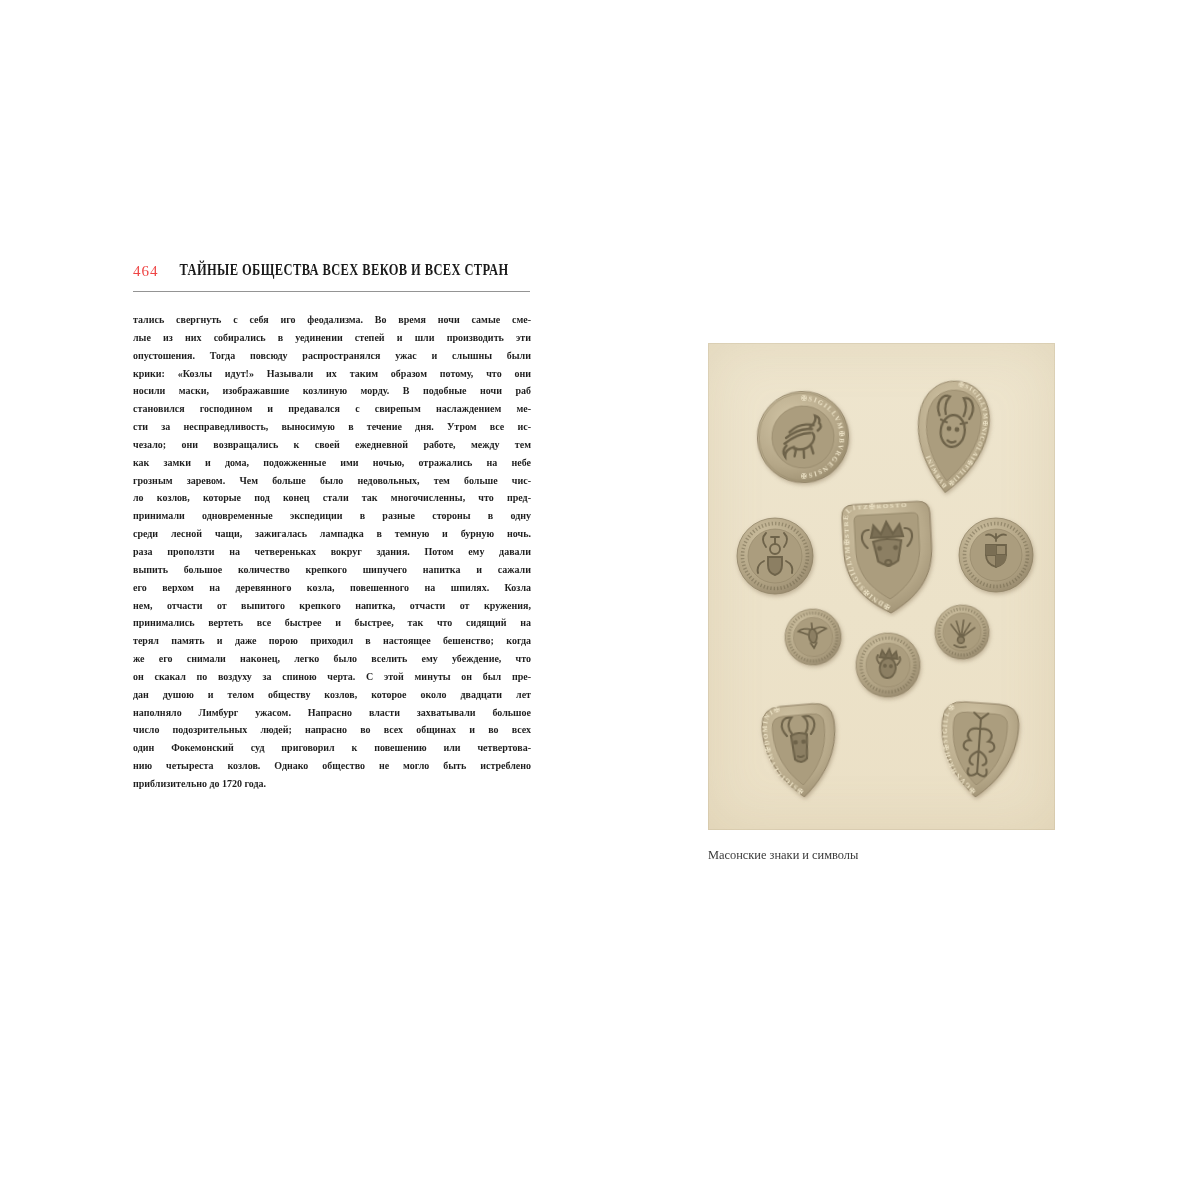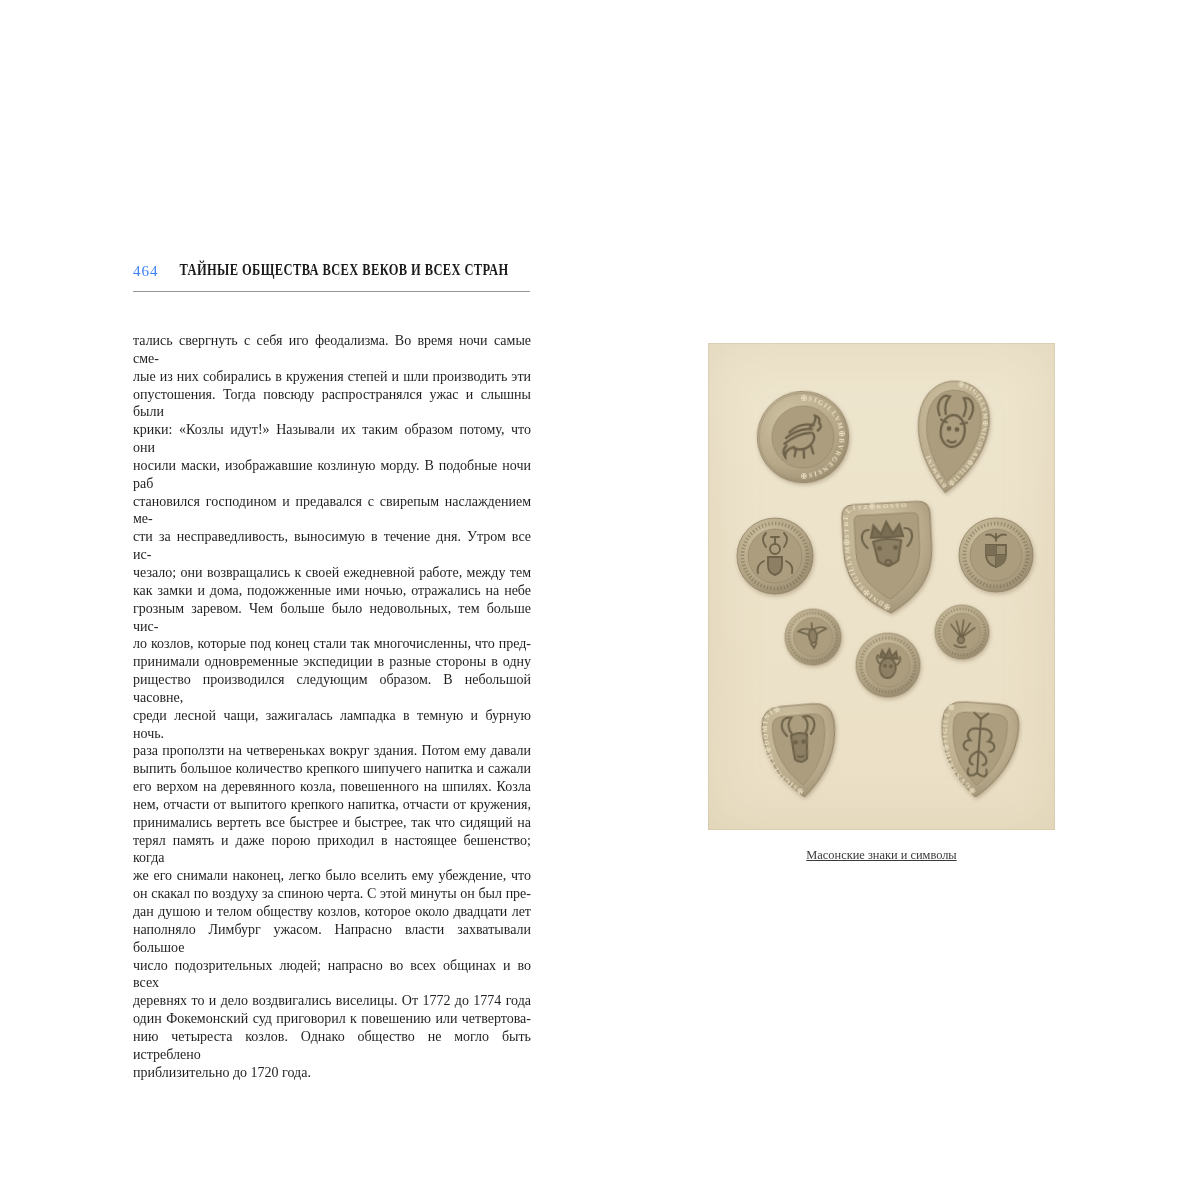--- a/index.html
+++ b/index.html
@@ -2,78 +2,76 @@
 <html><head>
 <meta charset="utf-8">
 <style>
   html,body{margin:0;padding:0;}
   body{
     width:1200px;height:1200px;position:relative;background:#ffffff;
     font-family:"Liberation Serif","DejaVu Serif",serif;color:#1f1f1f;
     overflow:hidden;
   }
   .header{position:absolute;left:133px;top:261px;width:397px;height:22px;}
-  .pagenum{position:absolute;left:0;top:2px;font-size:15px;letter-spacing:1px;color:#3b82f6;}
+  .pagenum{position:absolute;left:0;top:2px;font-size:15px;letter-spacing:1px;color:#ef4444;}
   .running-title{width:100%;}
   .running-title span{
     display:inline-block;font-weight:bold;font-size:16px;letter-spacing:.5px;
     transform:scaleX(.78);transform-origin:center;white-space:nowrap;color:#1a1a1a;
   }
   .header-rule{position:absolute;left:133px;top:291px;width:397px;height:1px;background:#949494;}
-  .bodytext{position:absolute;left:133px;top:332px;width:398px;font-size:14px;line-height:17.85px;}
+  .bodytext{position:absolute;left:133px;top:311px;width:398px;font-size:10px;line-height:17.85px;font-weight:bold;}
   .bodytext .line{text-align:justify;text-align-last:justify;white-space:normal;}
   .bodytext .line:last-child{text-align-last:left;}
   .plate{
     position:absolute;left:708px;top:343px;width:347px;height:487px;
     background:linear-gradient(180deg,#eee5ce 0%,#ece2c9 55%,#ebe0c6 100%);
     box-shadow:inset 0 0 55px rgba(171,148,106,.18), inset 0 0 0 1px rgba(140,120,85,.12);
   }
   .seal{position:absolute;}
   .seal svg{display:block;width:100%;height:100%;filter:drop-shadow(1.5px 2.5px 2px rgba(110,90,60,.38));}
-  .caption{position:absolute;left:708px;top:848px;width:347px;text-align:center;font-size:12.4px;color:#3a3a3a;text-decoration:underline;}
+  .caption{position:absolute;left:708px;top:848px;width:347px;font-size:12.4px;color:#3a3a3a;}
   text{font-family:"Liberation Serif","DejaVu Serif",serif;font-weight:bold;}
 </style>
 </head>
 <body>
 
 <div class="header">
   <div class="pagenum">464</div>
   <div class="running-title">
     <span>ТАЙНЫЕ ОБЩЕСТВА ВСЕХ ВЕКОВ И ВСЕХ СТРАН</span>
   </div>
 </div>
 <div class="header-rule"></div>
 
 <div class="bodytext">
     <div class="line">тались свергнуть с себя иго феодализма. Во время ночи самые сме-</div>
-    <div class="line">лые из них собирались в кружения степей и шли производить эти</div>
+    <div class="line">лые из них собирались в уединении степей и шли производить эти</div>
     <div class="line">опустошения. Тогда повсюду распространялся ужас и слышны были</div>
     <div class="line">крики: «Козлы идут!» Называли их таким образом потому, что они</div>
     <div class="line">носили маски, изображавшие козлиную морду. В подобные ночи раб</div>
     <div class="line">становился господином и предавался с свирепым наслаждением ме-</div>
     <div class="line">сти за несправедливость, выносимую в течение дня. Утром все ис-</div>
     <div class="line">чезало; они возвращались к своей ежедневной работе, между тем</div>
     <div class="line">как замки и дома, подожженные ими ночью, отражались на небе</div>
     <div class="line">грозным заревом. Чем больше было недовольных, тем больше чис-</div>
     <div class="line">ло козлов, которые под конец стали так многочисленны, что пред-</div>
     <div class="line">принимали одновременные экспедиции в разные стороны в одну</div>
-    <div class="line">рищество производился следующим образом. В небольшой часовне,</div>
     <div class="line">среди лесной чащи, зажигалась лампадка в темную и бурную ночь.</div>
     <div class="line">раза проползти на четвереньках вокруг здания. Потом ему давали</div>
     <div class="line">выпить большое количество крепкого шипучего напитка и сажали</div>
     <div class="line">его верхом на деревянного козла, повешенного на шпилях. Козла</div>
     <div class="line">нем, отчасти от выпитого крепкого напитка, отчасти от кружения,</div>
     <div class="line">принимались вертеть все быстрее и быстрее, так что сидящий на</div>
     <div class="line">терял память и даже порою приходил в настоящее бешенство; когда</div>
     <div class="line">же его снимали наконец, легко было вселить ему убеждение, что</div>
     <div class="line">он скакал по воздуху за спиною черта. С этой минуты он был пре-</div>
     <div class="line">дан душою и телом обществу козлов, которое около двадцати лет</div>
     <div class="line">наполняло Лимбург ужасом. Напрасно власти захватывали большое</div>
     <div class="line">число подозрительных людей; напрасно во всех общинах и во всех</div>
-    <div class="line">деревнях то и дело воздвигались виселицы. От 1772 до 1774 года</div>
     <div class="line">один Фокемонский суд приговорил к повешению или четвертова-</div>
     <div class="line">нию четыреста козлов. Однако общество не могло быть истреблено</div>
     <div class="line">приблизительно до 1720 года.</div>
   </div>
 
 <div class="plate">
 
   <div class="seal" style="left:48px;top:47px;width:94px;height:94px;transform:rotate(-3deg);">
     <svg viewBox="0 0 100 100">
       <defs>

